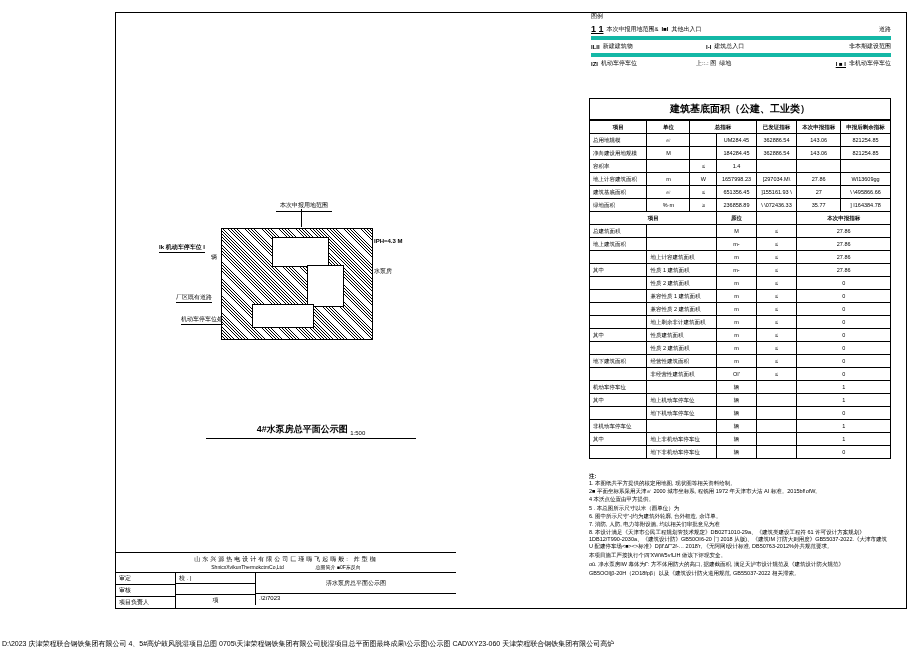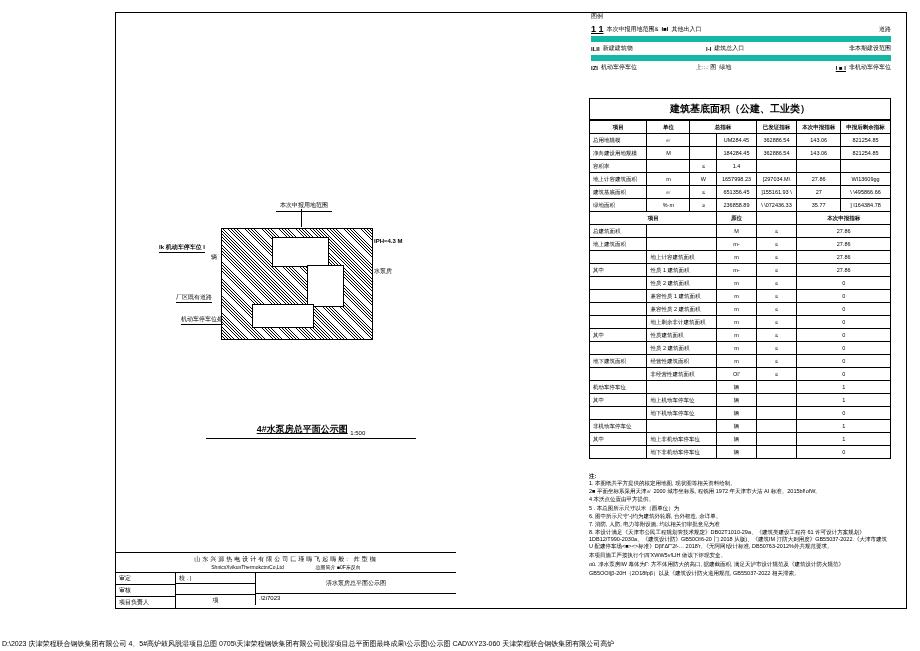--- a/index.html
+++ b/index.html
@@ -55,21 +55,21 @@
     padding-bottom:2px;
   }
   
   .legend-block {
     position:absolute;
     right:15px;
     top:-2px;
     width:300px;
     font-size:6px;
   }
-  .legend-row{display:flex;border-bottom:6px solid #14b8a6;padding:2px 0}
+  .legend-row{display:flex;border-bottom:4px solid #14b8a6;padding:2px 0}
   .legend-cell{flex:1;display:flex;align-items:center;gap:3px}
   
   .eco-table-wrap{
     position:absolute;
     right:15px;
     top:85px;
     width:302px;
   }
   .eco-title{
     text-align:center;
@@ -138,21 +138,21 @@
       <div class="white-box" style="left:30px;top:75px;width:60px;height:22px"></div>
     </div>
     <div class="small-label" style="top:40px;left:-52px;font-weight:bold;border-bottom:1px solid #000">Ik 机动车停车位 I</div>
     <div class="small-label" style="top:50px;left:0">辆</div>
     <div class="small-label" style="top:35px;left:163px;font-weight:bold">IPH=4.3 M</div>
     <div class="small-label" style="top:64px;left:163px">水泵房</div>
     <div class="small-label" style="top:90px;left:-35px;border-bottom:1px solid #000">厂区既有道路</div>
     <div class="small-label" style="top:112px;left:-30px;border-bottom:1px solid #000">机动车停车位处</div>
   </div>
   <div class="drawing-title-row">
-    <span style="text-decoration:underline">4#水泵房总平面公示图</span>
+    <span style="">4#水泵房总平面公示图</span>
     <span style="font-size:6px;font-weight:normal;vertical-align:sub">1:500</span>
   </div>
 
   <div class="legend-block">
     <div style="font-size:6px;padding:1px 0">图例</div>
     <div class="legend-row">
       <div class="legend-cell">
           <b style="text-decoration:underline;font-size:9px">1   1</b>
           <span>本次申报用地范围&amp;</span>
           <b>I■I</b>

